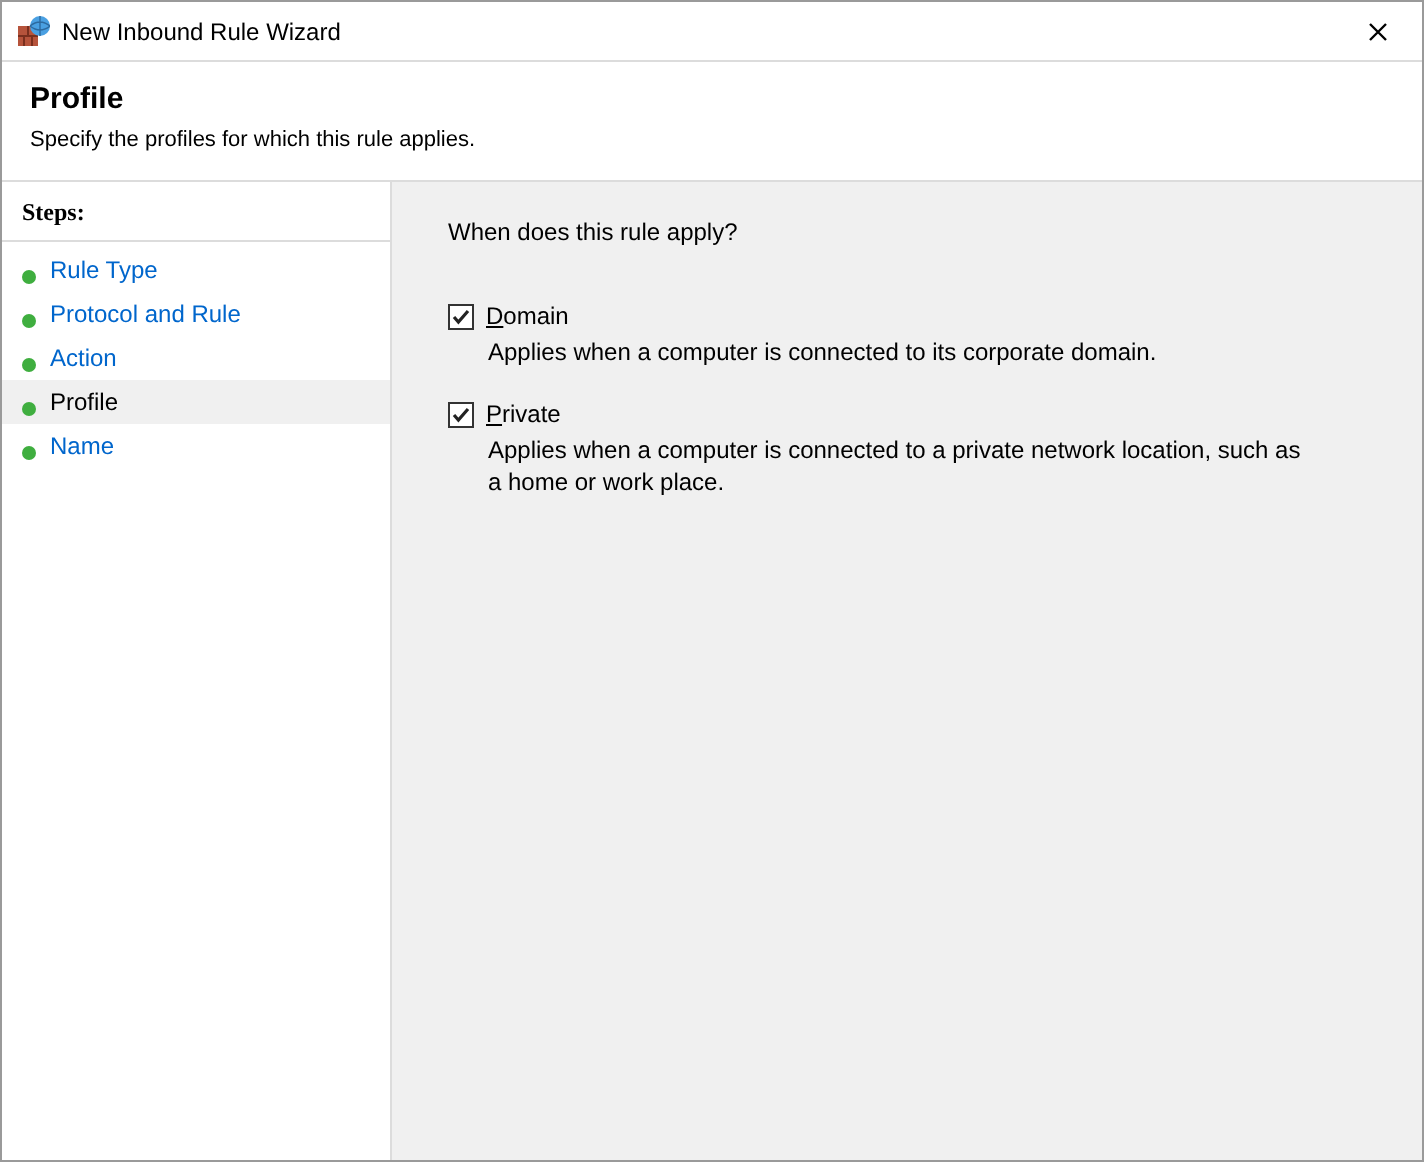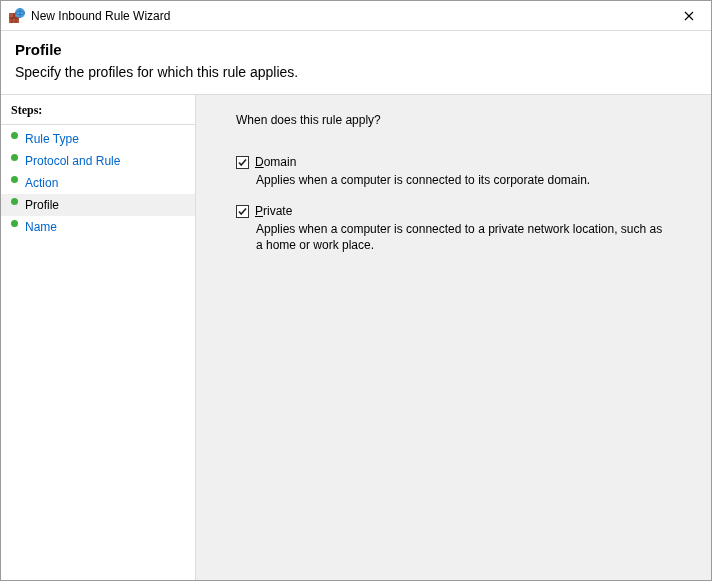--- a/index.html
+++ b/index.html
@@ -49,21 +49,21 @@
   .header {
     padding: 10px 14px 14px 14px;
     border-bottom: 1px solid #dcdcdc;
   }
   .header h1 {
     margin: 0 0 6px 0;
     font-size: 15px;
     font-weight: bold;
   }
   .header .subtitle {
-    font-size: 14px;
+    font-size: 11px;
   }
   .body {
     flex: 1;
     display: flex;
     min-height: 0;
   }
   .sidebar {
     width: 195px;
     background: #fff;
     border-right: 1px solid #dcdcdc;
@@ -73,21 +73,21 @@
   .sidebar .steps-label {
     font-weight: bold;
     padding: 8px 16px 6px 10px;
     border-bottom: 1px solid #dcdcdc;
     font-size: 12px;
     font-family: Liberation Serif, serif;
   }
   .steps-list { padding: 3px 0 0 0; }
   .step-item {
     display: flex;
-    align-items: flex-start;
+    align-items: flex-end;
     padding: 4px 10px;
     gap: 7px;
     font-size: 12px;
     cursor: pointer;
   }
   .step-item .bullet {
     width: 7px; height: 7px; border-radius: 50%;
     background: #3fae3f;
     flex: 0 0 auto;
   }
@@ -97,21 +97,20 @@
     flex: 1;
     background: #f0f0f0;
     display: flex;
     flex-direction: column;
     padding: 0;
   }
   .main-inner {
     flex: 1;
     padding: 18px 30px 0 28px;
     overflow: auto;
-    margin-left: 12px;
   }
   .question {
     font-size: 12px;
     margin-bottom: 28px;
   }
   .opt {
     margin-bottom: 16px;
     max-width: 430px;
   }
   .opt .row1 {

